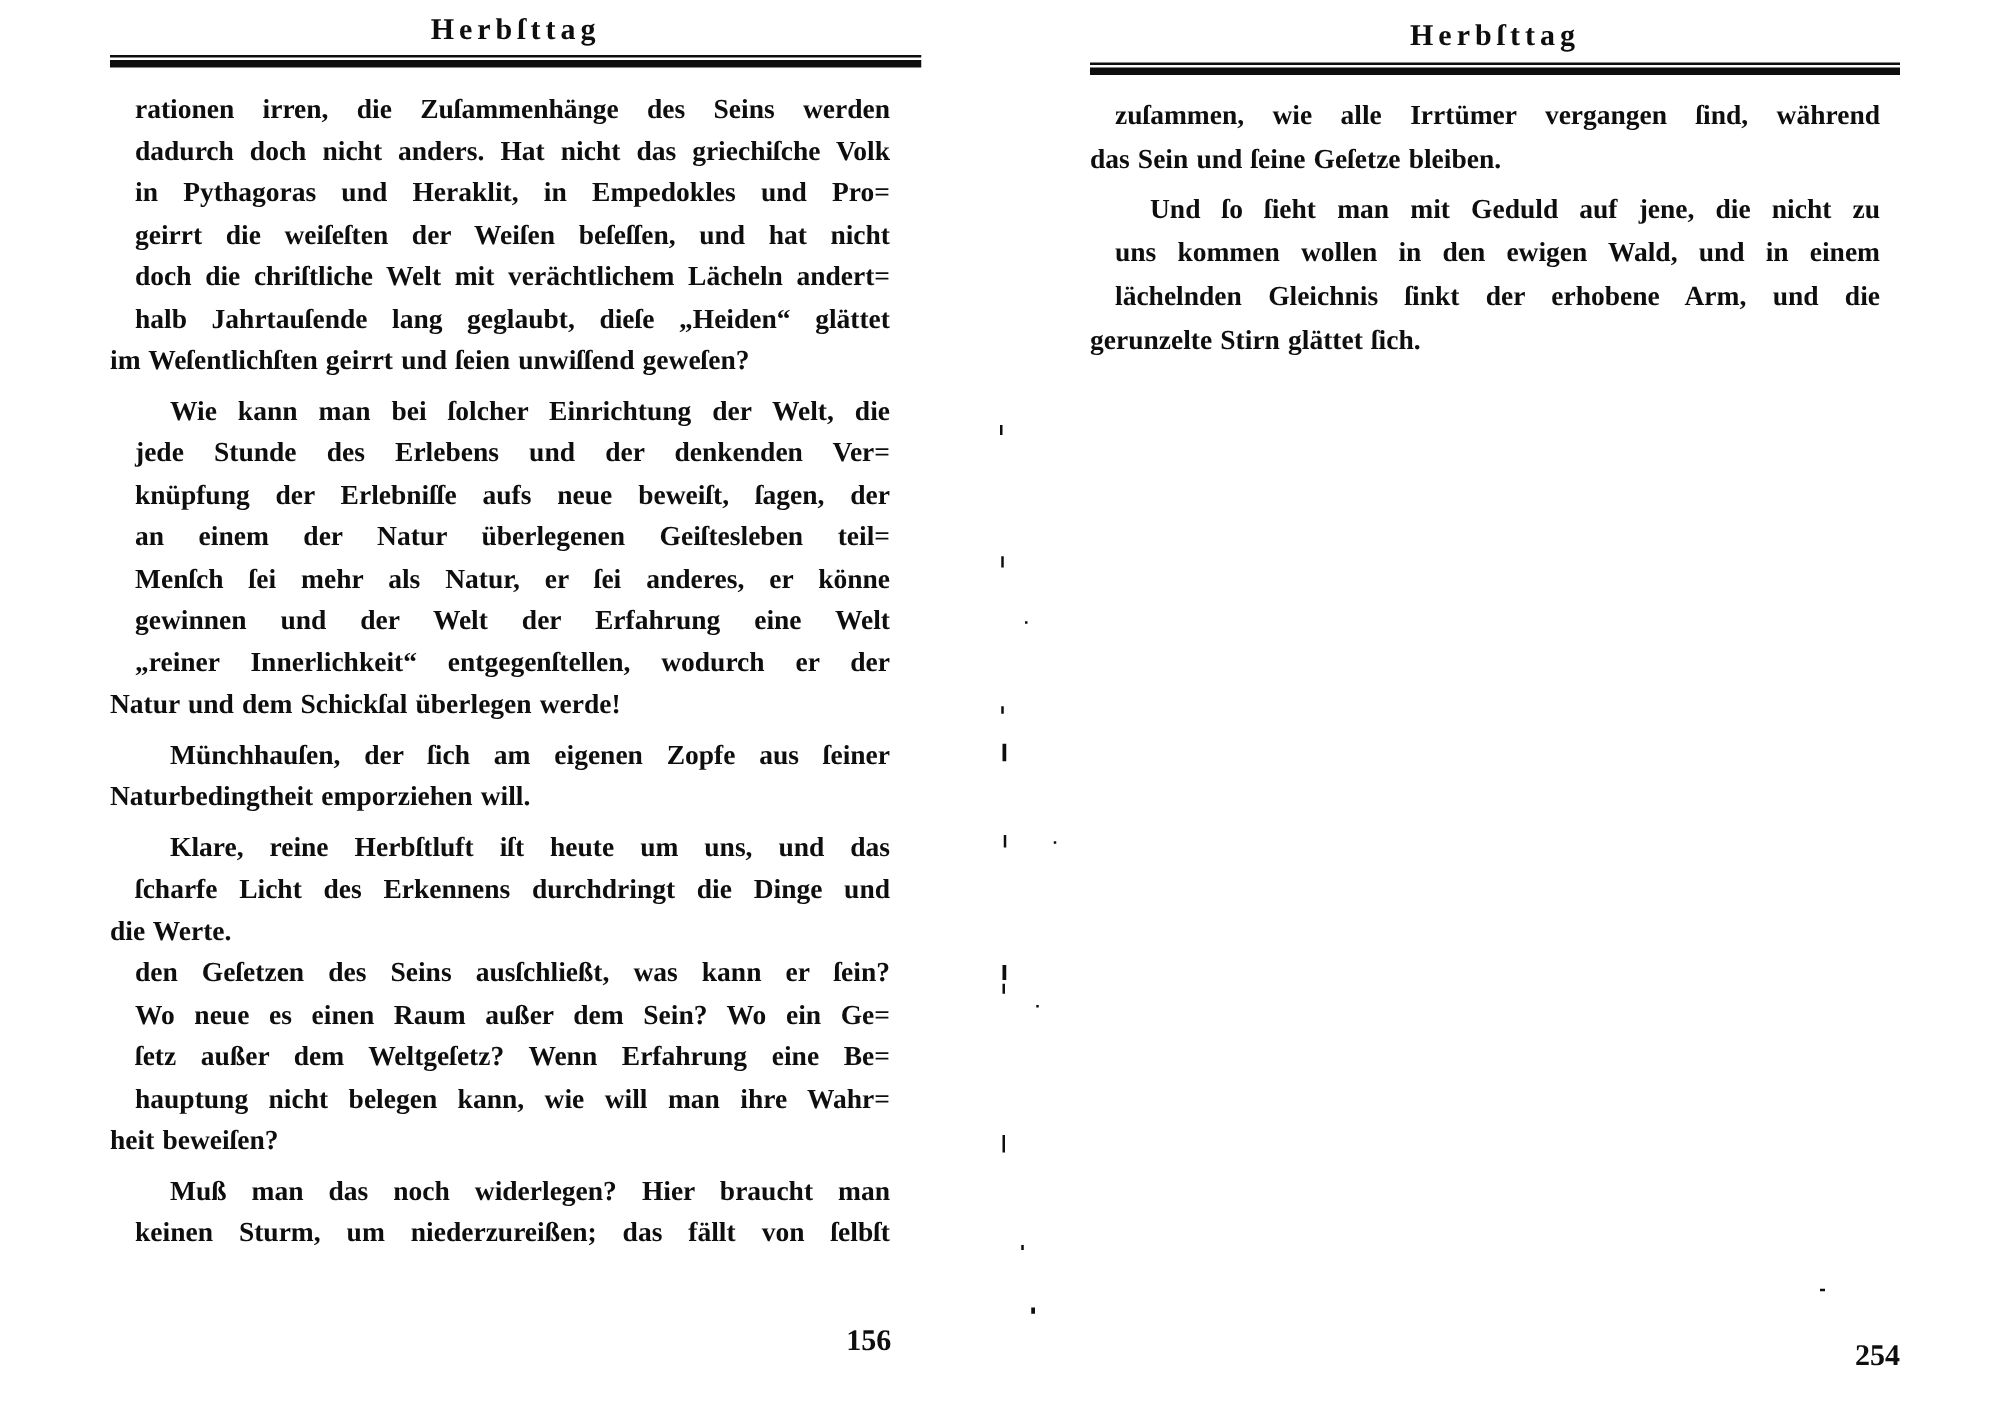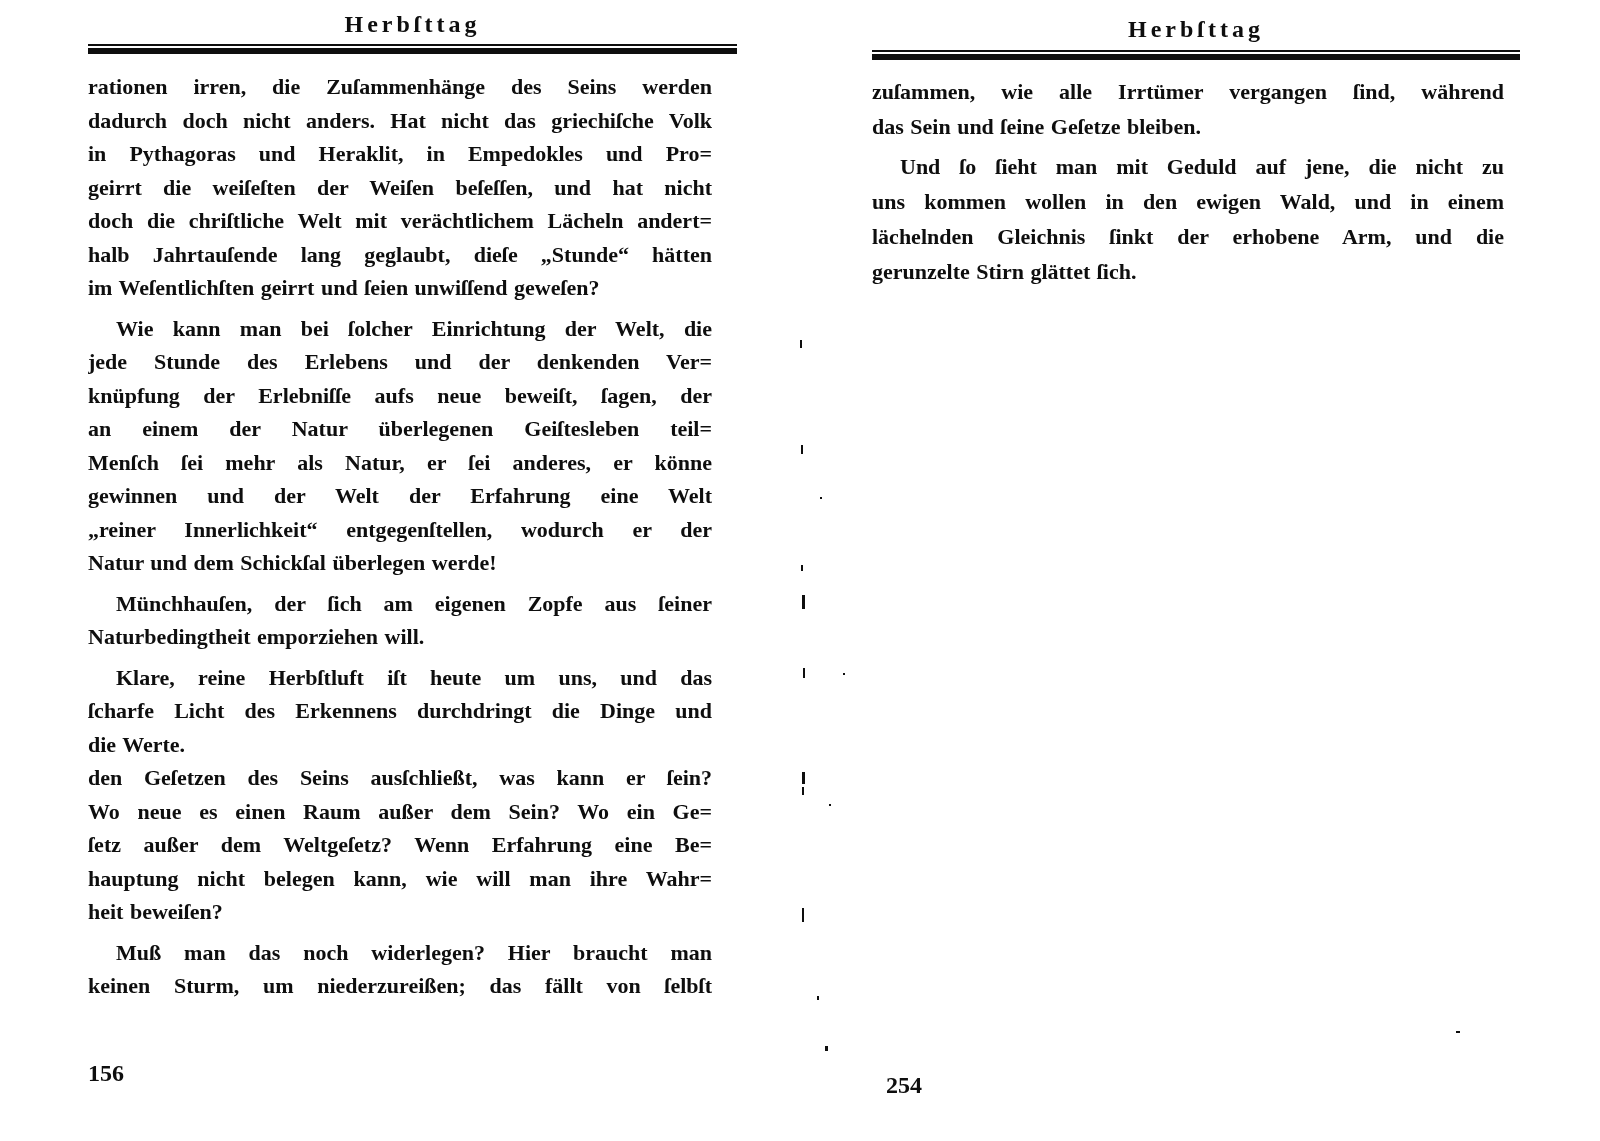--- a/index.html
+++ b/index.html
@@ -34,27 +34,27 @@
   #page-left .text-block{top:70px;width:624px;}
   #page-right .text-block{top:74px;width:632px;}
 
   .line{
     font-size:22px;font-weight:bold;
     line-height:33.5px;
     text-align:left;
     word-spacing:1px;
   }
   #page-right .line{line-height:35px;}
-  .just{text-align:justify;text-align-last:justify;}
+  .just{text-align:justify;text-align-last:justify;margin-left:20px;}
   .ind{text-indent:28px;margin-top:7px;}
   #page-right .ind{margin-top:5px;}
 
   .page-number{
     position:absolute;left:0;width:100%;
-    text-align:left;
+    text-align:right;
     font-size:24px;font-weight:bold;
     box-sizing:border-box;
   }
   #page-left .page-number{top:1060px;padding-right:24px;}
   #page-right .page-number{top:1072px;padding-left:14px;}
 
   .speck{position:absolute;background:#0e0e0e;}
 </style>
 </head>
 <body>
@@ -66,21 +66,21 @@
     <div class="head-rule">
       <div class="rule-thin"></div>
       <div class="rule-thick"></div>
     </div>
     <div class="text-block" id="text-left">
         <div class="line just">rationen irren, die Zuſammenhänge des Seins werden</div>
         <div class="line just">dadurch doch nicht anders. Hat nicht das griechiſche Volk</div>
         <div class="line just">in Pythagoras und Heraklit, in Empedokles und Pro=</div>
         <div class="line just">geirrt die weiſeſten der Weiſen beſeſſen, und hat nicht</div>
         <div class="line just">doch die chriſtliche Welt mit verächtlichem Lächeln andert=</div>
-        <div class="line just">halb Jahrtauſende lang geglaubt, dieſe „Stunde“ hätten</div>
+        <div class="line just">halb Jahrtauſende lang geglaubt, dieſe „Heiden“ glättet</div>
         <div class="line">im Weſentlichſten geirrt und ſeien unwiſſend geweſen?</div>
         <div class="line just ind">Wie kann man bei ſolcher Einrichtung der Welt, die</div>
         <div class="line just">jede Stunde des Erlebens und der denkenden Ver=</div>
         <div class="line just">knüpfung der Erlebniſſe aufs neue beweiſt, ſagen, der</div>
         <div class="line just">an einem der Natur überlegenen Geiſtesleben teil=</div>
         <div class="line just">Menſch ſei mehr als Natur, er ſei anderes, er könne</div>
         <div class="line just">gewinnen und der Welt der Erfahrung eine Welt</div>
         <div class="line just">„reiner Innerlichkeit“ entgegenſtellen, wodurch er der</div>
         <div class="line">Natur und dem Schickſal überlegen werde!</div>
         <div class="line just ind">Münchhauſen, der ſich am eigenen Zopfe aus ſeiner</div>

